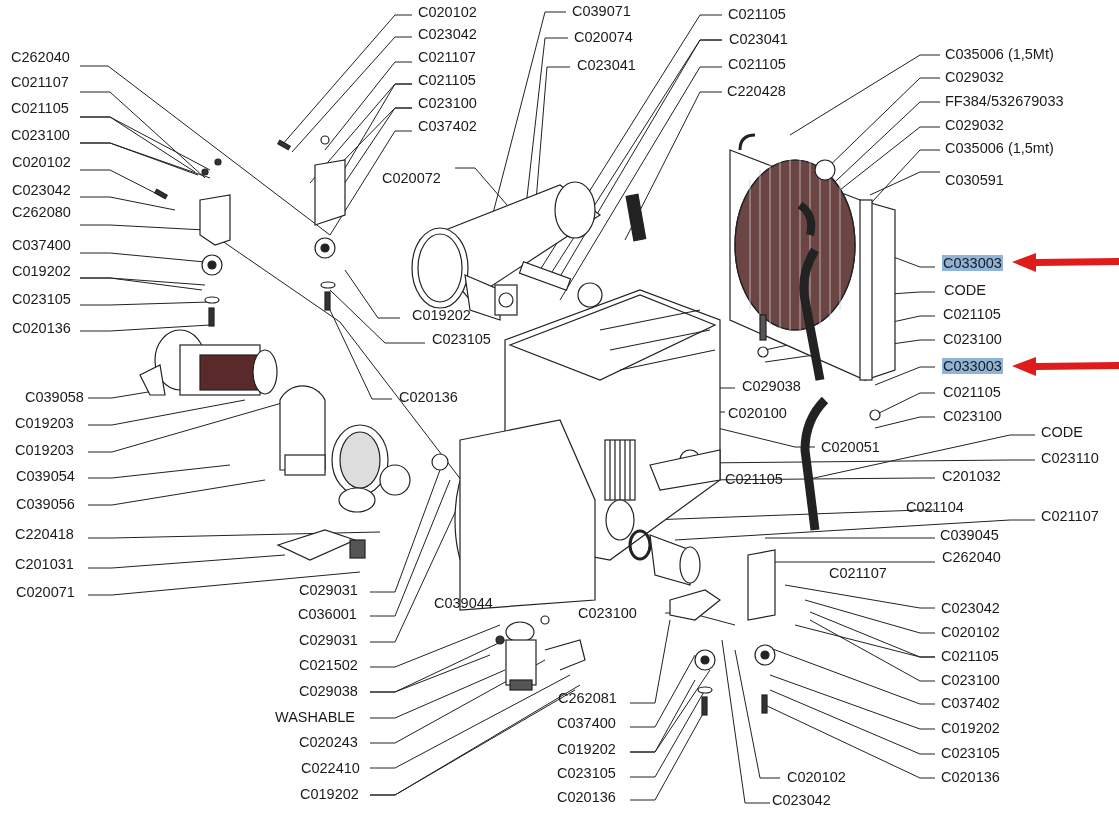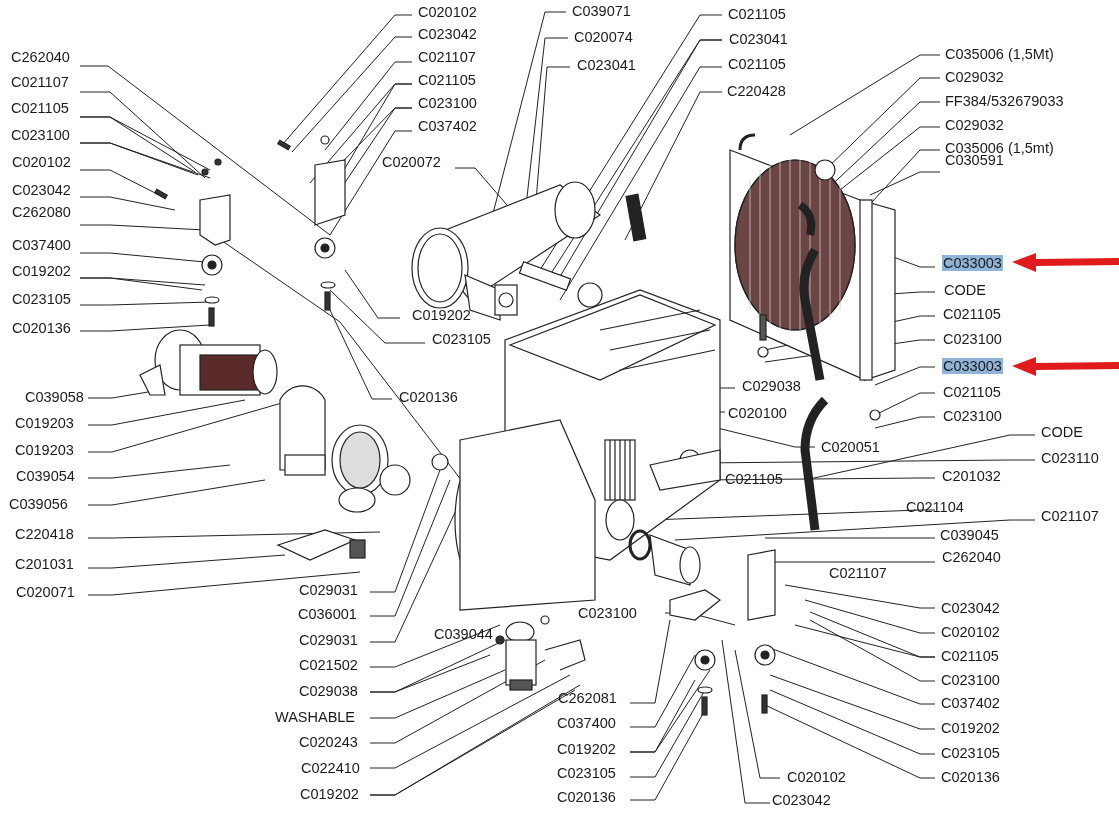--- a/index.html
+++ b/index.html
@@ -249,50 +249,50 @@
 <div class="lbl" style="left:12px;top:182px">C023042</div>
 <div class="lbl" style="left:12px;top:204px">C262080</div>
 <div class="lbl" style="left:12px;top:237px">C037400</div>
 <div class="lbl" style="left:12px;top:263px">C019202</div>
 <div class="lbl" style="left:12px;top:291px">C023105</div>
 <div class="lbl" style="left:12px;top:320px">C020136</div>
 <div class="lbl" style="left:25px;top:389px">C039058</div>
 <div class="lbl" style="left:15px;top:415px">C019203</div>
 <div class="lbl" style="left:15px;top:442px">C019203</div>
 <div class="lbl" style="left:16px;top:468px">C039054</div>
-<div class="lbl" style="left:9px;top:496px">C039056</div>
+<div class="lbl" style="left:16px;top:496px">C039056</div>
 <div class="lbl" style="left:15px;top:526px">C220418</div>
 <div class="lbl" style="left:15px;top:556px">C201031</div>
 <div class="lbl" style="left:16px;top:584px">C020071</div>
 
 <div class="lbl" style="left:418px;top:4px">C020102</div>
 <div class="lbl" style="left:418px;top:26px">C023042</div>
 <div class="lbl" style="left:418px;top:49px">C021107</div>
 <div class="lbl" style="left:418px;top:72px">C021105</div>
 <div class="lbl" style="left:418px;top:95px">C023100</div>
 <div class="lbl" style="left:418px;top:118px">C037402</div>
-<div class="lbl" style="left:382px;top:154px">C020072</div>
+<div class="lbl" style="left:382px;top:170px">C020072</div>
 <div class="lbl" style="left:412px;top:307px">C019202</div>
 <div class="lbl" style="left:432px;top:331px">C023105</div>
 <div class="lbl" style="left:399px;top:389px">C020136</div>
 
 <div class="lbl" style="left:572px;top:3px">C039071</div>
 <div class="lbl" style="left:574px;top:29px">C020074</div>
 <div class="lbl" style="left:577px;top:57px">C023041</div>
 <div class="lbl" style="left:728px;top:6px">C021105</div>
 <div class="lbl" style="left:729px;top:31px">C023041</div>
 <div class="lbl" style="left:728px;top:56px">C021105</div>
 <div class="lbl" style="left:727px;top:83px">C220428</div>
 
 <div class="lbl" style="left:945px;top:46px">C035006 (1,5Mt)</div>
 <div class="lbl" style="left:945px;top:69px">C029032</div>
 <div class="lbl" style="left:945px;top:93px">FF384/532679033</div>
 <div class="lbl" style="left:945px;top:117px">C029032</div>
 <div class="lbl" style="left:945px;top:140px">C035006 (1,5mt)</div>
-<div class="lbl" style="left:945px;top:152px">C030591</div>
+<div class="lbl" style="left:945px;top:172px">C030591</div>
 
 <div class="lbl" style="left:942px;top:255px"><span class="hl">C033003</span></div>
 <div class="lbl" style="left:944px;top:282px">CODE</div>
 <div class="lbl" style="left:943px;top:306px">C021105</div>
 <div class="lbl" style="left:943px;top:331px">C023100</div>
 <div class="lbl" style="left:942px;top:358px"><span class="hl">C033003</span></div>
 <div class="lbl" style="left:943px;top:384px">C021105</div>
 <div class="lbl" style="left:943px;top:408px">C023100</div>
 
 <div class="lbl" style="left:1041px;top:424px">CODE</div>
@@ -310,21 +310,21 @@
 <div class="lbl" style="left:941px;top:672px">C023100</div>
 <div class="lbl" style="left:941px;top:695px">C037402</div>
 <div class="lbl" style="left:941px;top:720px">C019202</div>
 <div class="lbl" style="left:941px;top:745px">C023105</div>
 <div class="lbl" style="left:941px;top:769px">C020136</div>
 
 <div class="lbl" style="left:742px;top:378px">C029038</div>
 <div class="lbl" style="left:728px;top:405px">C020100</div>
 <div class="lbl" style="left:821px;top:439px">C020051</div>
 <div class="lbl" style="left:725px;top:471px">C021105</div>
-<div class="lbl" style="left:434px;top:626px">C039044</div>
+<div class="lbl" style="left:434px;top:595px">C039044</div>
 <div class="lbl" style="left:578px;top:605px">C023100</div>
 
 <div class="lbl" style="left:299px;top:582px">C029031</div>
 <div class="lbl" style="left:298px;top:606px">C036001</div>
 <div class="lbl" style="left:299px;top:632px">C029031</div>
 <div class="lbl" style="left:299px;top:657px">C021502</div>
 <div class="lbl" style="left:299px;top:683px">C029038</div>
 <div class="lbl" style="left:275px;top:709px">WASHABLE</div>
 <div class="lbl" style="left:299px;top:734px">C020243</div>
 <div class="lbl" style="left:301px;top:760px">C022410</div>

